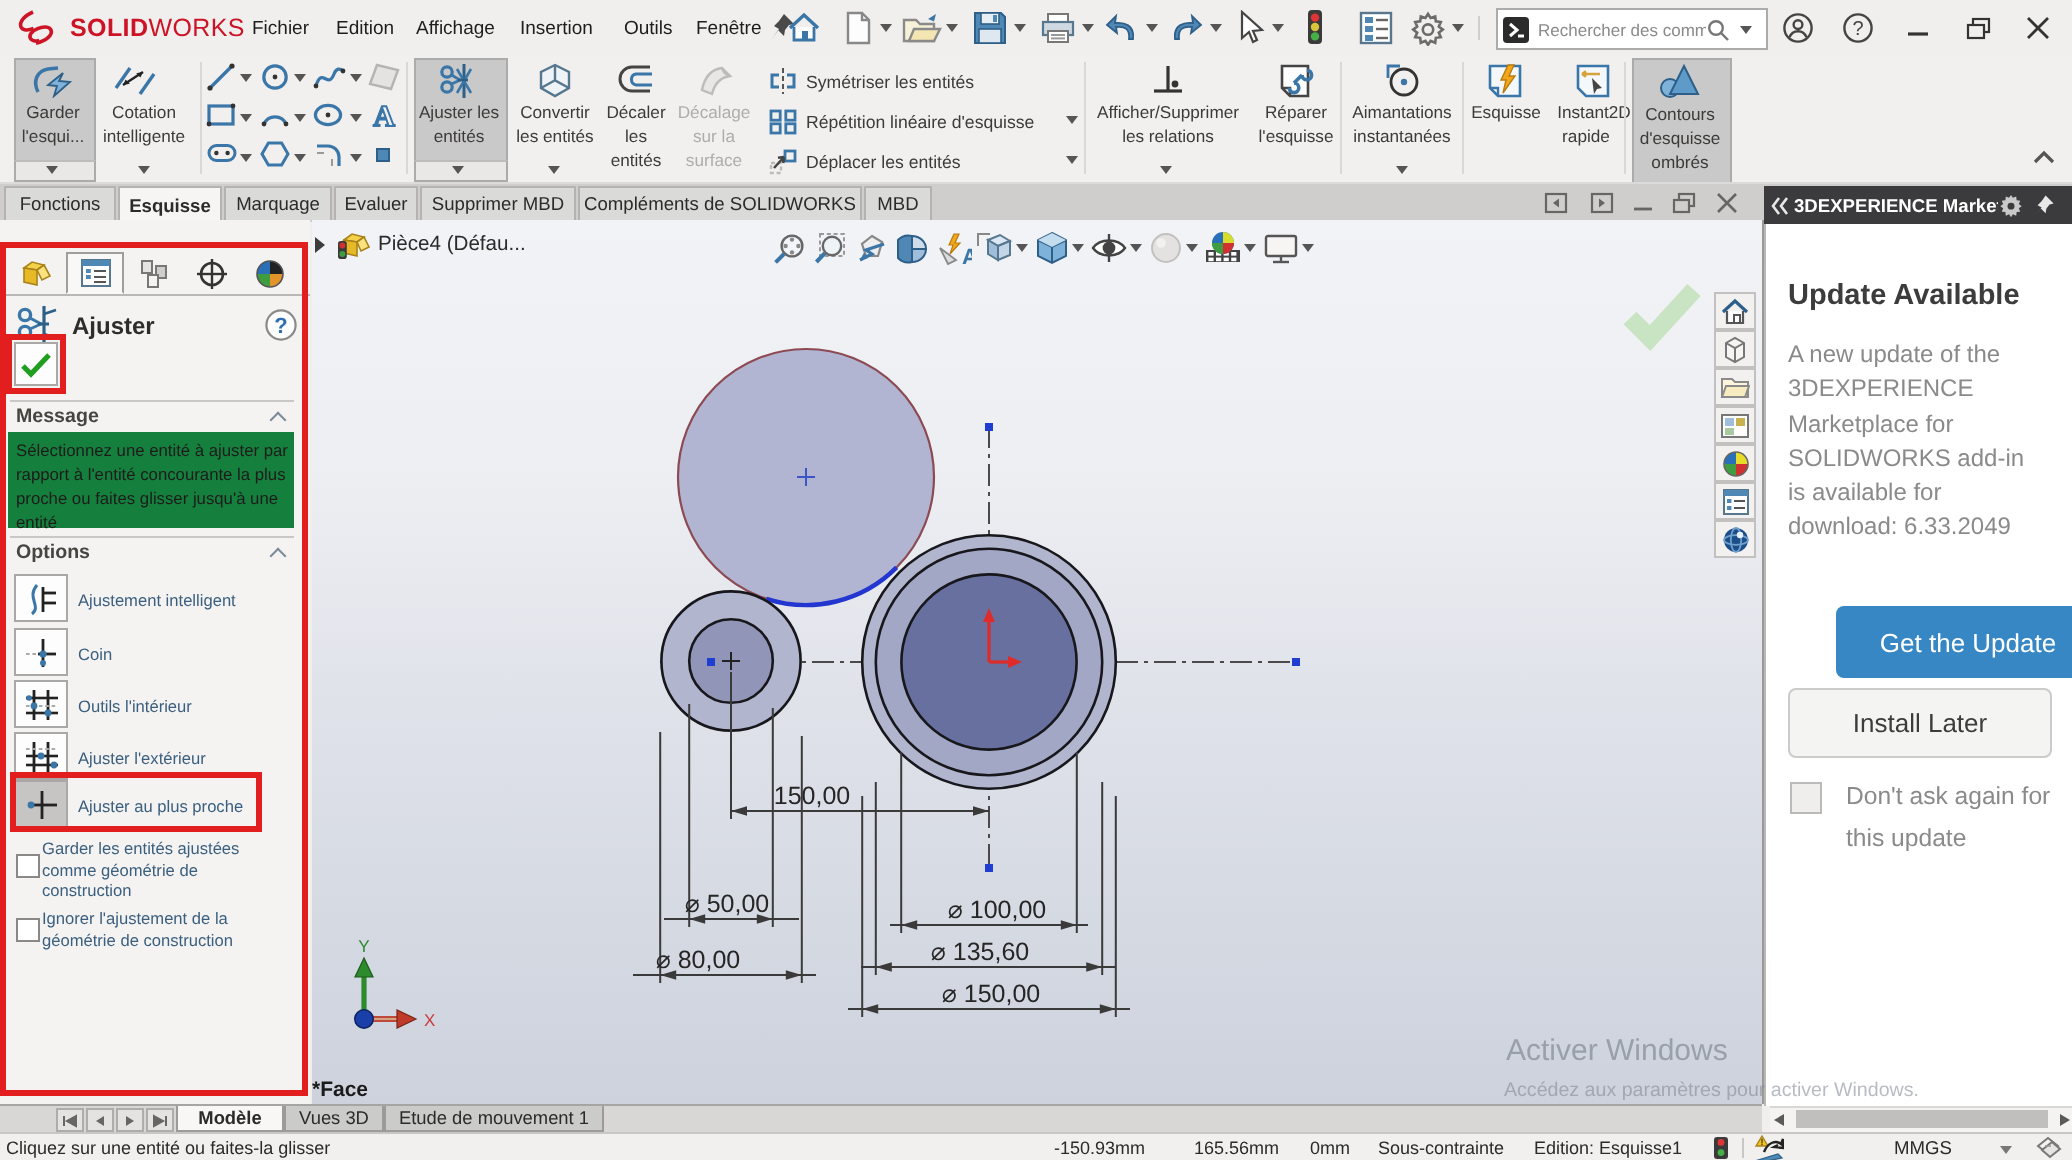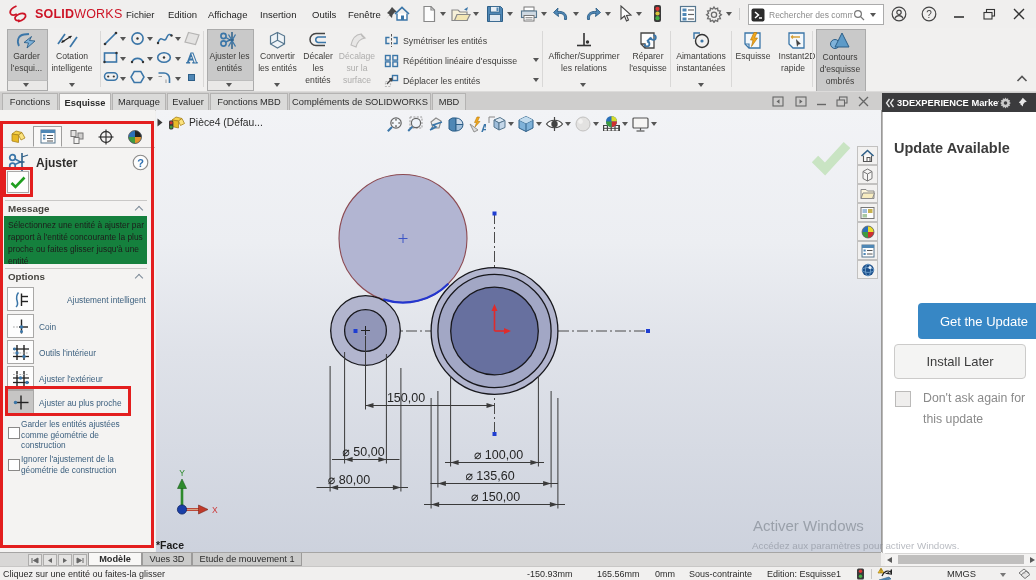--- a/index.html
+++ b/index.html
@@ -481,21 +481,21 @@
           <path d="M1.5 7 L6 2.5 L10.5 7" fill="none" stroke="#555" stroke-width="1.6"></path>
         </svg>
   </div>
 </div>
 
 <div id="cmdtabs">
   <div class="ctab" style="left:2px;width:56px;">Fonctions</div>
   <div class="ctab active" style="left:59px;width:52px;">Esquisse</div>
   <div class="ctab" style="left:112px;width:54px;">Marquage</div>
   <div class="ctab" style="left:167px;width:42px;">Evaluer</div>
-  <div class="ctab" style="left:210px;width:78px;">Fonctions MBD</div>
+  <div class="ctab" style="left:210px;width:78px;">Supprimer MBD</div>
   <div class="ctab" style="left:289px;width:142px;">Compléments de SOLIDWORKS</div>
   <div class="ctab" style="left:432px;width:34px;">MBD</div>
   <div class="ico" style="left:772px;top:4px;">
         <svg width="12" height="11" viewBox="0 0 12 11">
           <rect x="1" y="1" width="10" height="9" fill="none" stroke="#666" stroke-width="1.1"></rect>
           <path d="M4.5 5.5 l3 -2.2 v4.4 Z" fill="#666"></path>
         </svg>
       </div>
   <div class="ico" style="left:795px;top:4px;">
         <svg width="12" height="11" viewBox="0 0 12 11">
@@ -613,21 +613,21 @@
   <div class="pm-sec-h" style="top:161px;">Options</div>
   <div class="chev" style="left:136px;top:163px;"></div>
   <div class="optbox" style="top:177px;">
     <svg width="18" height="17" viewBox="0 0 18 17">
           <path d="M4 16 C9 12 1 8 6.5 1.5" fill="none" stroke="#3b76a8" stroke-width="1.5"></path>
           <line x1="9.5" y1="2.5" x2="9.5" y2="15" stroke="#222" stroke-width="1.4"></line>
           <line x1="9.5" y1="5.5" x2="16" y2="5.5" stroke="#222" stroke-width="1.4"></line>
           <line x1="9.5" y1="10.5" x2="16" y2="10.5" stroke="#222" stroke-width="1.4"></line>
         </svg>
   </div>
-  <div class="optlbl" style="top:185px;margin-left:28px;">Ajustement intelligent</div>
+  <div class="optlbl" style="top:185px;">Ajustement intelligent</div>
   <div class="optbox" style="top:204px;">
     <svg width="18" height="17" viewBox="0 0 18 17">
           <line x1="1" y1="9" x2="8" y2="9" stroke="#aaa" stroke-width="1.1" stroke-dasharray="1.8 1.4"></line>
           <line x1="9.5" y1="1.5" x2="9.5" y2="15.5" stroke="#222" stroke-width="1.4"></line>
           <line x1="7" y1="9" x2="16" y2="9" stroke="#222" stroke-width="1.4"></line>
           <circle cx="9.5" cy="9" r="1.8" fill="#3b76a8"></circle>
           <circle cx="9.5" cy="13.5" r="1.5" fill="#3b76a8"></circle>
         </svg>
   </div>
   <div class="optlbl" style="top:212px;">Coin</div>
@@ -881,20 +881,28 @@
       <path d="M52 399.5 l-9.5 -4.5 v9 Z" fill="#c03a2a" stroke="#7a2418" stroke-width=".6"></path>
       <text x="56" y="403" font-size="8.5" fill="#cc3a3a" text-anchor="start" font-family="Liberation Sans,sans-serif">X</text>
       <circle cx="26" cy="399.5" r="4.6" fill="#1a3fa8" stroke="#0e2562" stroke-width=".8"></circle>
     </g>
   </svg>
   <div class="abs" style="left:0px;top:429px;font-size:10.5px;font-weight:bold;color:#1b1b1b;">*Face</div>
 </div>
 
 <div id="tp-body">
   <div class="abs" style="left:11px;top:28px;font-size:14.5px;font-weight:bold;color:#3c3c3c;">Update Available</div>
+  <div class="abs" style="left:11px;top:57px;font-size:12px;line-height:17.3px;color:#8a8a8a;">
+    <div>A new update of the</div>
+    <div>3DEXPERIENCE</div>
+    <div>Marketplace for</div>
+    <div>SOLIDWORKS add-in</div>
+    <div>is available for</div>
+    <div>download: 6.33.2049</div>
+  </div>
   <div class="btn-blue" style="top:191px;">Get the Update</div>
   <div class="btn-gray" style="top:232px;">Install Later</div>
   <div class="abs" style="left:12px;top:279px;width:14px;height:14px;background:#efeeed;border:1px solid #bbbab9;"></div>
   <div class="abs" style="left:40px;top:276px;font-size:12.3px;line-height:20.5px;color:#8a8a8a;">
     <div>Don't ask again for</div>
     <div>this update</div>
   </div>
 
   <div class="abs" style="left:2px;top:441px;width:152px;height:12px;background:#f4f3f2;border-top:1px solid #d8d7d6;">
     <div class="abs" style="left:2px;top:3px;width:0;height:0;border-top:3.5px solid transparent;border-bottom:3.5px solid transparent;border-right:5px solid #5a5a5a;"></div>

